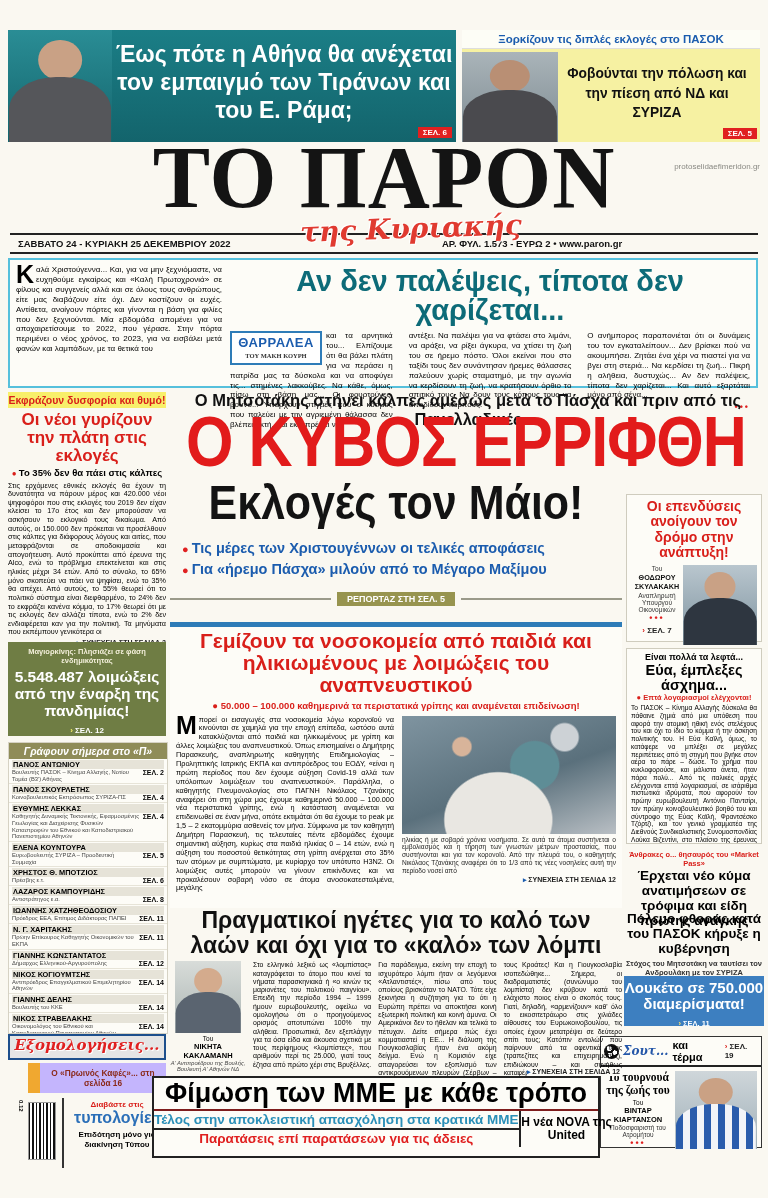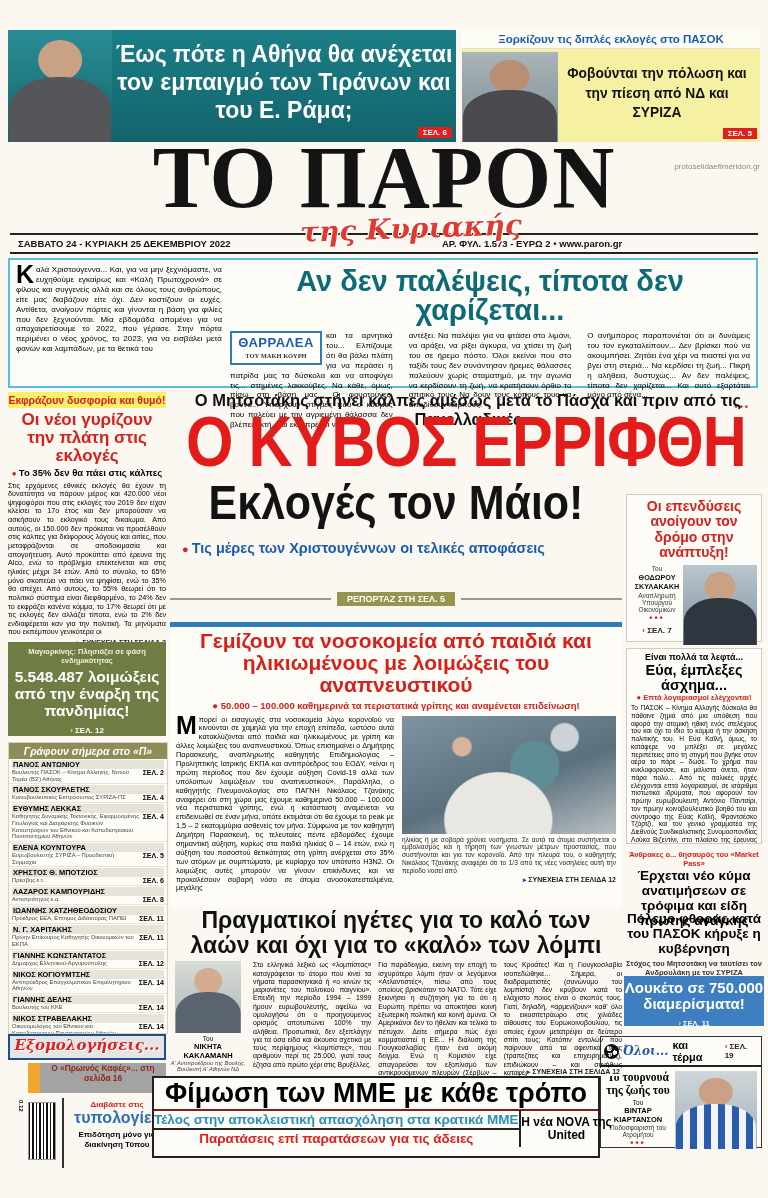--- a/index.html
+++ b/index.html
@@ -65,21 +65,21 @@
   #contrib{left:8px;top:742px;width:158px;height:290px;overflow:hidden;background:#fdfcf7;border:1px solid #d6d2c4;}
   #contrib .hdr{background:#8f8c58;color:#fff;font-weight:bold;font-size:10.5px;text-align:center;padding:2px 0;font-style:italic;}
   .crow{padding:1px 3px;border-bottom:1px solid #e7e4d8;}
   .crow .nm{font-size:7.4px;font-weight:bold;background:#e6e3d8;padding:0 1px;}
   .crow .meta{display:flex;justify-content:space-between;gap:3px;}
   .crow .rl{font-size:5.8px;color:#444;line-height:1.15;flex:1;}
   .crow .pg{font-size:7px;font-weight:bold;white-space:nowrap;}
   
   #confess{left:8px;top:1034px;width:158px;height:26px;background:#e5e5e5;border:2px solid #1d4f8c;box-sizing:border-box;text-align:center;}
   #confess span{font-family:"DejaVu Serif",serif;font-style:italic;font-weight:bold;font-size:15px;color:#e02020;text-shadow:1px 1px 0 #fff;}
-  #coffee{left:28px;top:1063px;width:138px;height:30px;background:#a3a3a3;display:flex;}
+  #coffee{left:28px;top:1063px;width:138px;height:30px;background:#c4b5fd;display:flex;align-items:center;}
   #coffee .sq{width:12px;height:30px;background:#f0a830;flex:none;}
   #coffee .t{flex:1;color:#8a2a1a;font-weight:bold;font-size:8.3px;text-align:center;line-height:1.25;}
   #typo{left:28px;top:1098px;width:138px;height:70px;display:flex;gap:6px;}
   #barcode{width:26px;height:56px;margin-top:4px;background:repeating-linear-gradient(90deg,#111 0 1px,#fff 1px 3px,#111 3px 5px,#fff 5px 7px);border:1px solid #999;flex:none;}
   #bcnum{position:absolute;left:56px;top:6px;font-size:6px;font-weight:bold;transform:rotate(90deg);transform-origin:left top;}
   #typo .tx{flex:1;text-align:center;border-left:2px solid #333;padding-left:4px;}
   #typo .l1{color:#d91f1a;font-weight:bold;font-size:8px;margin-top:2px;}
   #typo .l2{color:#2b6fb8;font-weight:bold;font-size:16px;line-height:1;margin:1px 0 4px;}
   #typo .l3{font-size:8px;font-weight:bold;line-height:1.2;}
   
@@ -333,20 +333,21 @@
       <div class="l3">Επιδότηση μόνο για διακίνηση Τύπου</div>
     </div>
   </div>
   <div id="bcnum" class="abs" style="left:24px;top:1100px;">0.12</div>
 
   <div id="lead-kick" class="abs">Ο Μητσοτάκης στήνει κάλπες αμέσως μετά το Πάσχα και πριν από τις Πανελλαδικές</div>
   <div id="lead-hl" class="abs">Ο ΚΥΒΟΣ ΕΡΡΙΦΘΗ</div>
   <div id="lead-sub" class="abs">Εκλογές τον Μάιο!</div>
   <div id="lead-bullets" class="abs">
     <div>Τις μέρες των Χριστουγέννων οι τελικές αποφάσεις</div>
+    <div>Για «ήρεμο Πάσχα» μιλούν από το Μέγαρο Μαξίμου</div>
   </div>
   <div id="report" class="abs">
     <span class="ln"></span>
     <span class="bx">ΡΕΠΟΡΤΑΖ ΣΤΗ ΣΕΛ. 5</span>
     <span class="ln"></span>
   </div>
 
   <div id="invest" class="abs">
     <div class="hl">Οι επενδύσεις ανοίγουν τον δρόμο στην ανάπτυξη!</div>
     <div class="row">
@@ -394,21 +395,21 @@
   </div>
 
   <div id="apart" class="abs">
     <div class="hl">Λουκέτο σε 750.000 διαμερίσματα!</div>
     <span class="pref p">ΣΕΛ. 11</span>
   </div>
 
   <div id="sports" class="abs">
     <div class="hdr">
       <span id="ball"></span>
-      <span class="s1">Όλοι...</span>
+      <span class="s1">Σουτ...</span>
       <span class="s2">και τέρμα</span>
       <span class="pref pr">ΣΕΛ. 19</span>
     </div>
     <div class="body">
       <div class="l">
         <div class="t">Το τουρνουά της ζωής του</div>
         <div class="of">Του</div>
         <div class="nm">ΒΙΝΤΑΡ ΚΙΑΡΤΑΝΣΟΝ</div>
         <div class="rl">Ποδοσφαιριστή του Ατρομήτου</div>
         <div class="dots">•••</div>

